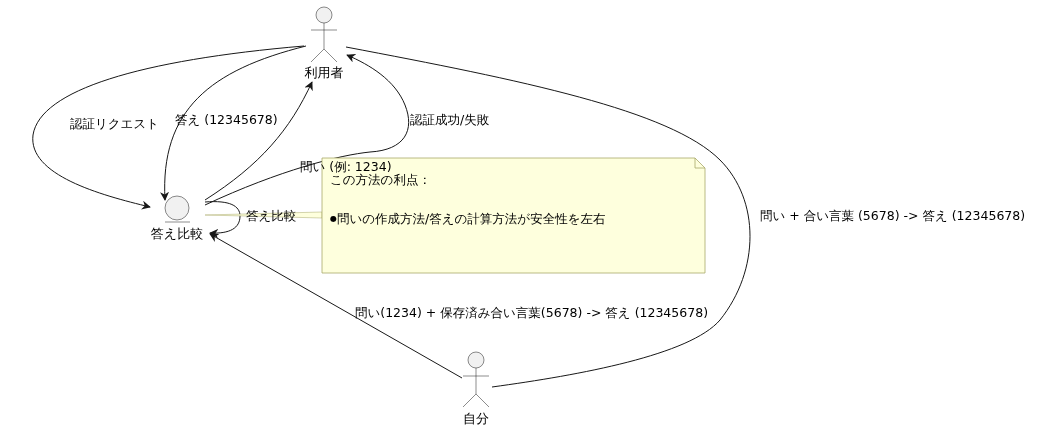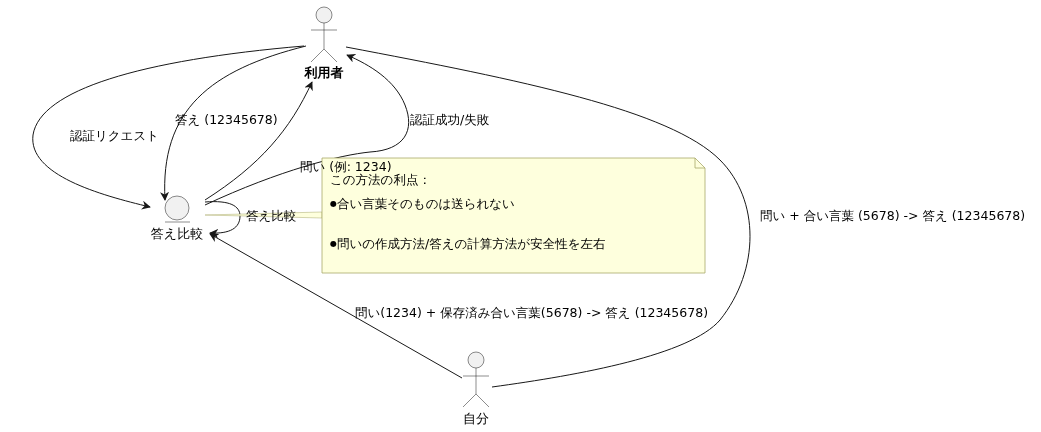--- a/index.html
+++ b/index.html
@@ -59,30 +59,29 @@
   <path d="M462,378 L210,234" fill="none" stroke="#181818" stroke-width="1" marker-end="url(#arrow)"></path>
 
   <path d="M346,47 C520,80 670,110 720,160 C760,200 760,270 720,320 C690,355 580,375 492,387" fill="none" stroke="#181818" stroke-width="1"></path>
 
   <g>
     <path d="M322,158 L695,158 L705,168 L705,273 L322,273 Z" fill="#feffdd" stroke="#a8a86a" stroke-width="0.8"></path>
     <path d="M695,158 L695,168 L705,168" fill="none" stroke="#a8a86a" stroke-width="0.8"></path>
   </g>
 </svg>
 
-<div class="actor-name" style="left:324px; top:64px;font-weight:bold;">利用者</div>
+<div class="actor-name" style="left:324px; top:64px;">利用者</div>
 <div class="actor-name" style="left:177px; top:225px;">答え比較</div>
 <div class="actor-name" style="left:476px; top:410px;">自分</div>
 
-<div class="lbl" style="left:42px; top:128px;padding-left:28px;">認証リクエスト</div>
+<div class="lbl" style="left:42px; top:116px;padding-left:28px;">認証リクエスト</div>
 <div class="lbl" style="left:175px; top:112px;">答え (12345678)</div>
 <div class="lbl" style="left:300px; top:112px;margin-top:47px;">問い (例: 1234)</div>
 <div class="lbl" style="left:410px; top:112px;">認証成功/失敗</div>
 <div class="lbl" style="left:246px; top:208px;">答え比較</div>
 <div class="lbl" style="left:355px; top:305px;">問い(1234) + 保存済み合い言葉(5678) -&gt; 答え (12345678)</div>
 <div class="lbl" style="left:760px; top:208px;">問い + 合い言葉 (5678) -&gt; 答え (12345678)</div>
 
 <div class="note">
   <div class="line">この方法の利点：</div>
-  <div class="line"><span style="font-size:8px;vertical-align:2px;">●</span><span>合い言葉そのものは送られない</span></div>
   <div class="blank"></div>
   <div class="line"><span style="font-size:8px;vertical-align:2px;">●</span><span>問いの作成方法/答えの計算方法が安全性を左右</span></div>
 </div>
 
 </body></html>

